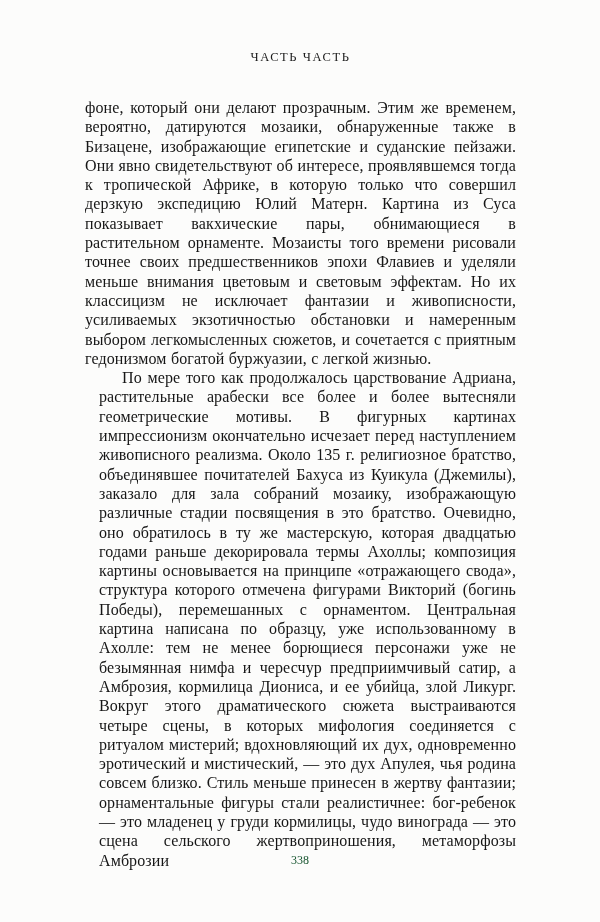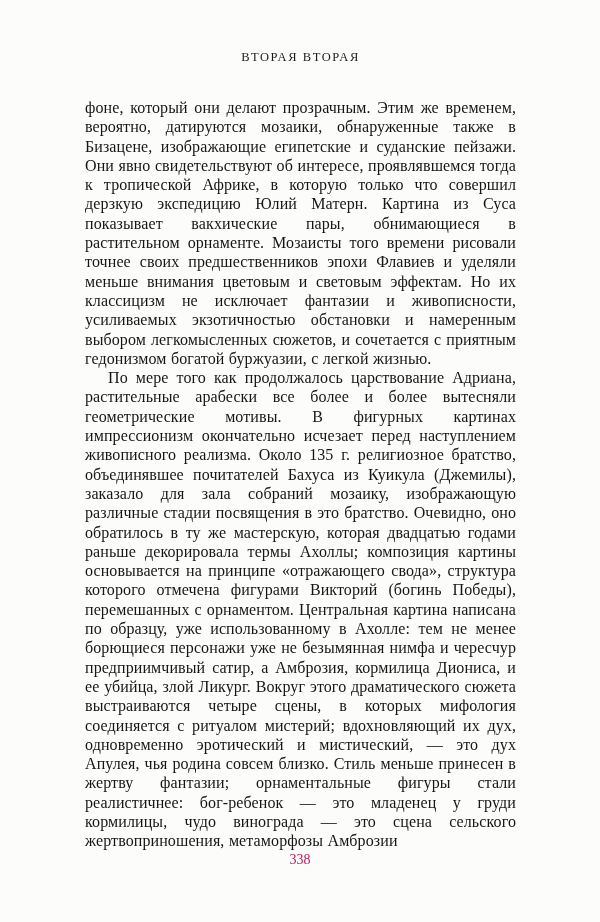--- a/index.html
+++ b/index.html
@@ -39,37 +39,38 @@
       -webkit-hyphens: auto;
       word-spacing: 0.02em;
       letter-spacing: 0.1px;
     }
     .text-block p {
       margin: 0;
       padding: 0;
     }
     .text-block p.indented {
       text-indent: 23px;
+      margin-left: 14px;
     }
     .page-number {
       position: absolute;
       bottom: 54px;
       left: 0;
       width: 100%;
       text-align: center;
-      font-size: 14px;
-      color: #be185d;
+      font-size: 12px;
+      color: #14532d;
     }
   </style>
 </head>
 <body>
 
 <div class="page">
 
-  <div class="running-head">ВТОРАЯ ВТОРАЯ</div>
+  <div class="running-head">ЧАСТЬ ЧАСТЬ</div>
 
   <div class="text-block">
     <p>фоне, который они делают прозрачным. Этим же временем, вероятно, датируются мозаики, обнаруженные также в Бизацене, изображающие египетские и суданские пейзажи. Они явно свидетельствуют об интересе, проявлявшемся тогда к тропической Африке, в которую только что совершил дерзкую экспедицию Юлий Матерн. Картина из Суса показывает вакхические пары, обнимающиеся в растительном орнаменте. Мозаисты того времени рисовали точнее своих предшественников эпохи Флавиев и уделяли меньше внимания цветовым и световым эффектам. Но их классицизм не исключает фантазии и живописности, усиливаемых экзотичностью обстановки и намеренным выбором легкомысленных сюжетов, и сочетается с приятным гедонизмом богатой буржуазии, с легкой жизнью.</p>
     <p class="indented">По мере того как продолжалось царствование Адриана, растительные арабески все более и более вытесняли геометрические мотивы. В фигурных картинах импрессионизм окончательно исчезает перед наступлением живописного реализма. Около 135 г. религиозное братство, объединявшее почитателей Бахуса из Куикула (Джемилы), заказало для зала собраний мозаику, изображающую различные стадии посвящения в это братство. Очевидно, оно обратилось в ту же мастерскую, которая двадцатью годами раньше декорировала термы Ахоллы; композиция картины основывается на принципе «отражающего свода», структура которого отмечена фигурами Викторий (богинь Победы), перемешанных с орнаментом. Центральная картина написана по образцу, уже использованному в Ахолле: тем не менее борющиеся персонажи уже не безымянная нимфа и чересчур предприимчивый сатир, а Амброзия, кормилица Диониса, и ее убийца, злой Ликург. Вокруг этого драматического сюжета выстраиваются четыре сцены, в которых мифология соединяется с ритуалом мистерий; вдохновляющий их дух, одновременно эротический и мистический, — это дух Апулея, чья родина совсем близко. Стиль меньше принесен в жертву фантазии; орнаментальные фигуры стали реалистичнее: бог-ребенок — это младенец у груди кормилицы, чудо винограда — это сцена сельского жертвоприношения, метаморфозы Амброзии</p>
   </div>
 
   <div class="page-number">338</div>
 
 </div>
 

